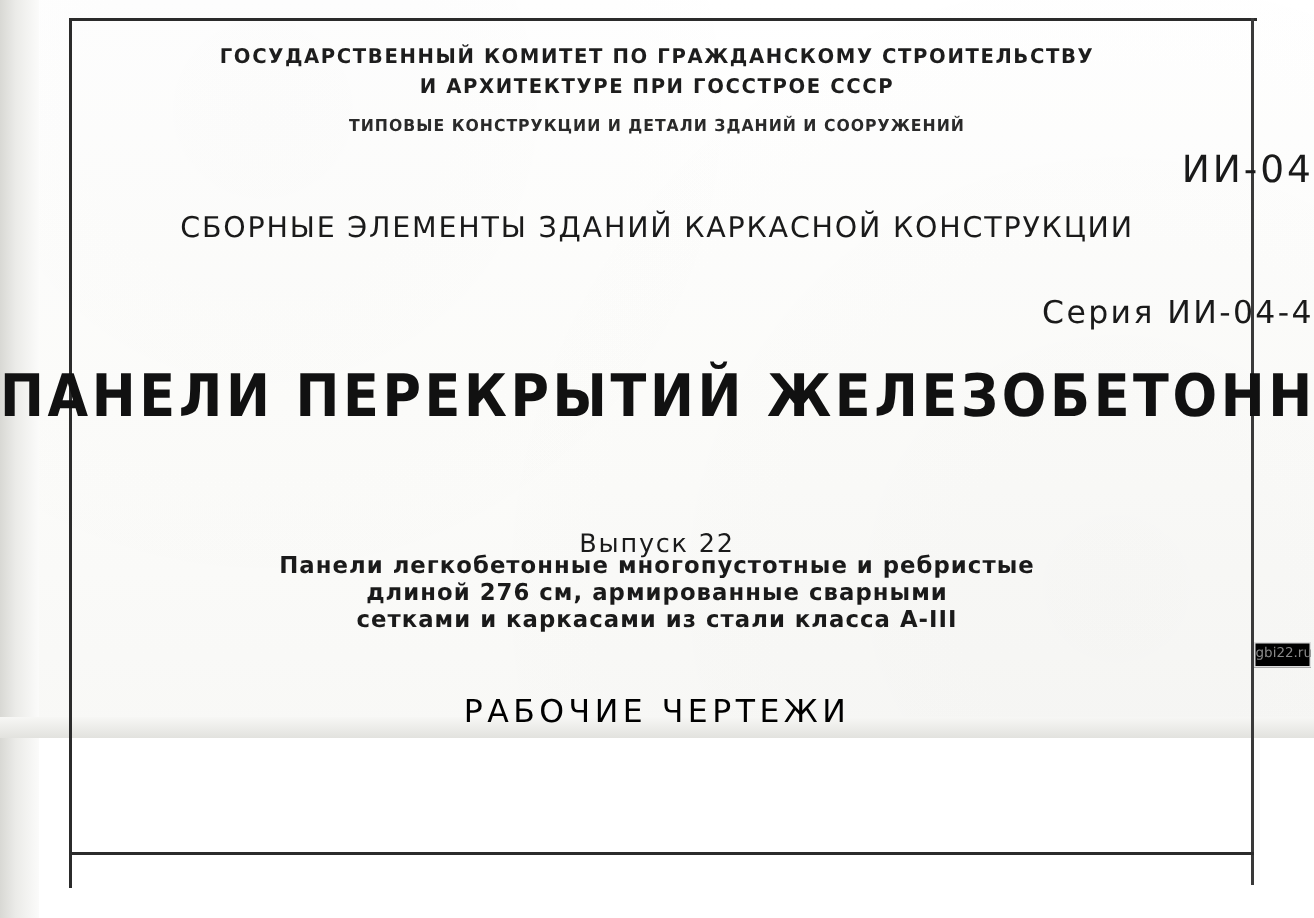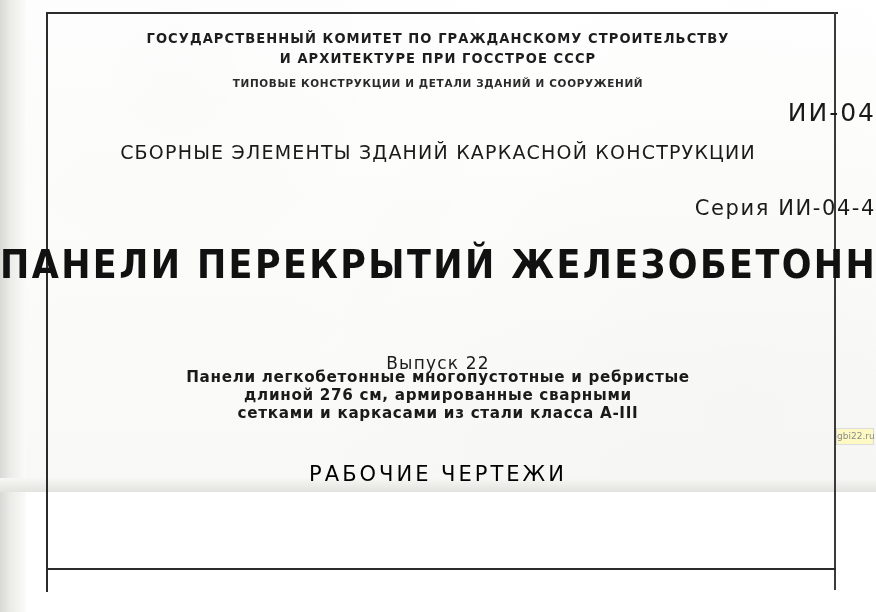--- a/index.html
+++ b/index.html
@@ -195,21 +195,21 @@
     color: #000000;
   }
 
   
   #watermark {
     position: absolute;
     left: 836px;
     top: 428px;
     width: 36px;
     height: 15px;
-    background: #fef9c3;
+    background: #000000;
     border: 1px solid #dcdcdc;
     color: #8a8a8a;
     font-size: 9px;
     line-height: 15px;
     text-align: center;
     font-family: "DejaVu Sans", sans-serif;
     letter-spacing: 0px;
   }
 </style>
 </head>

